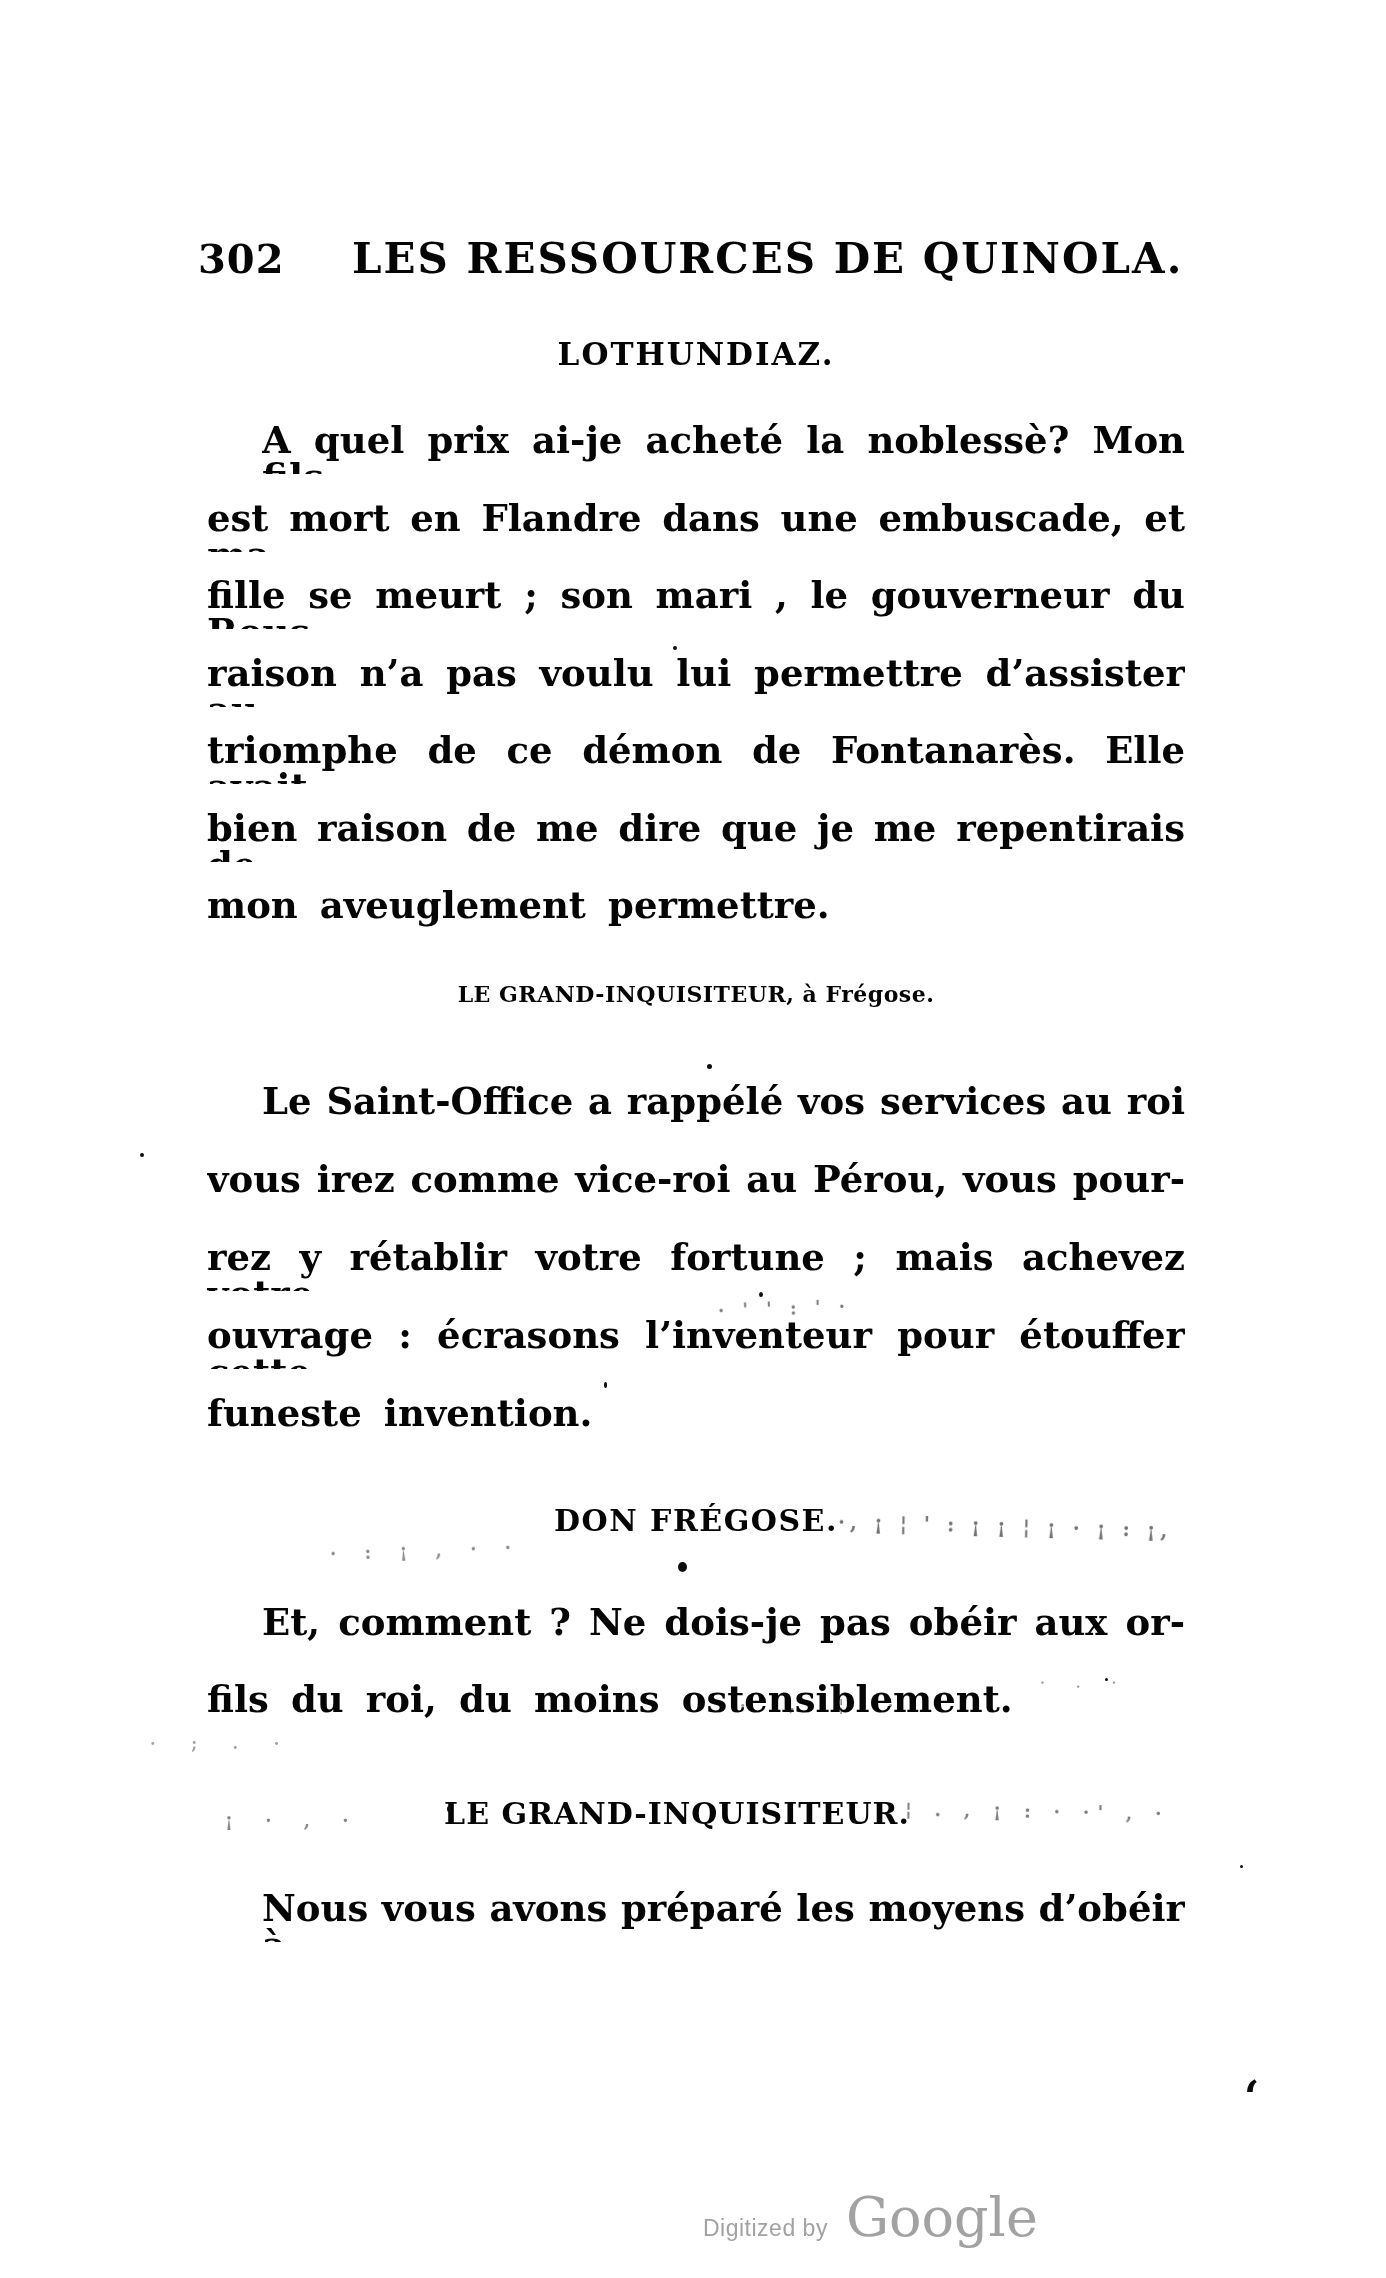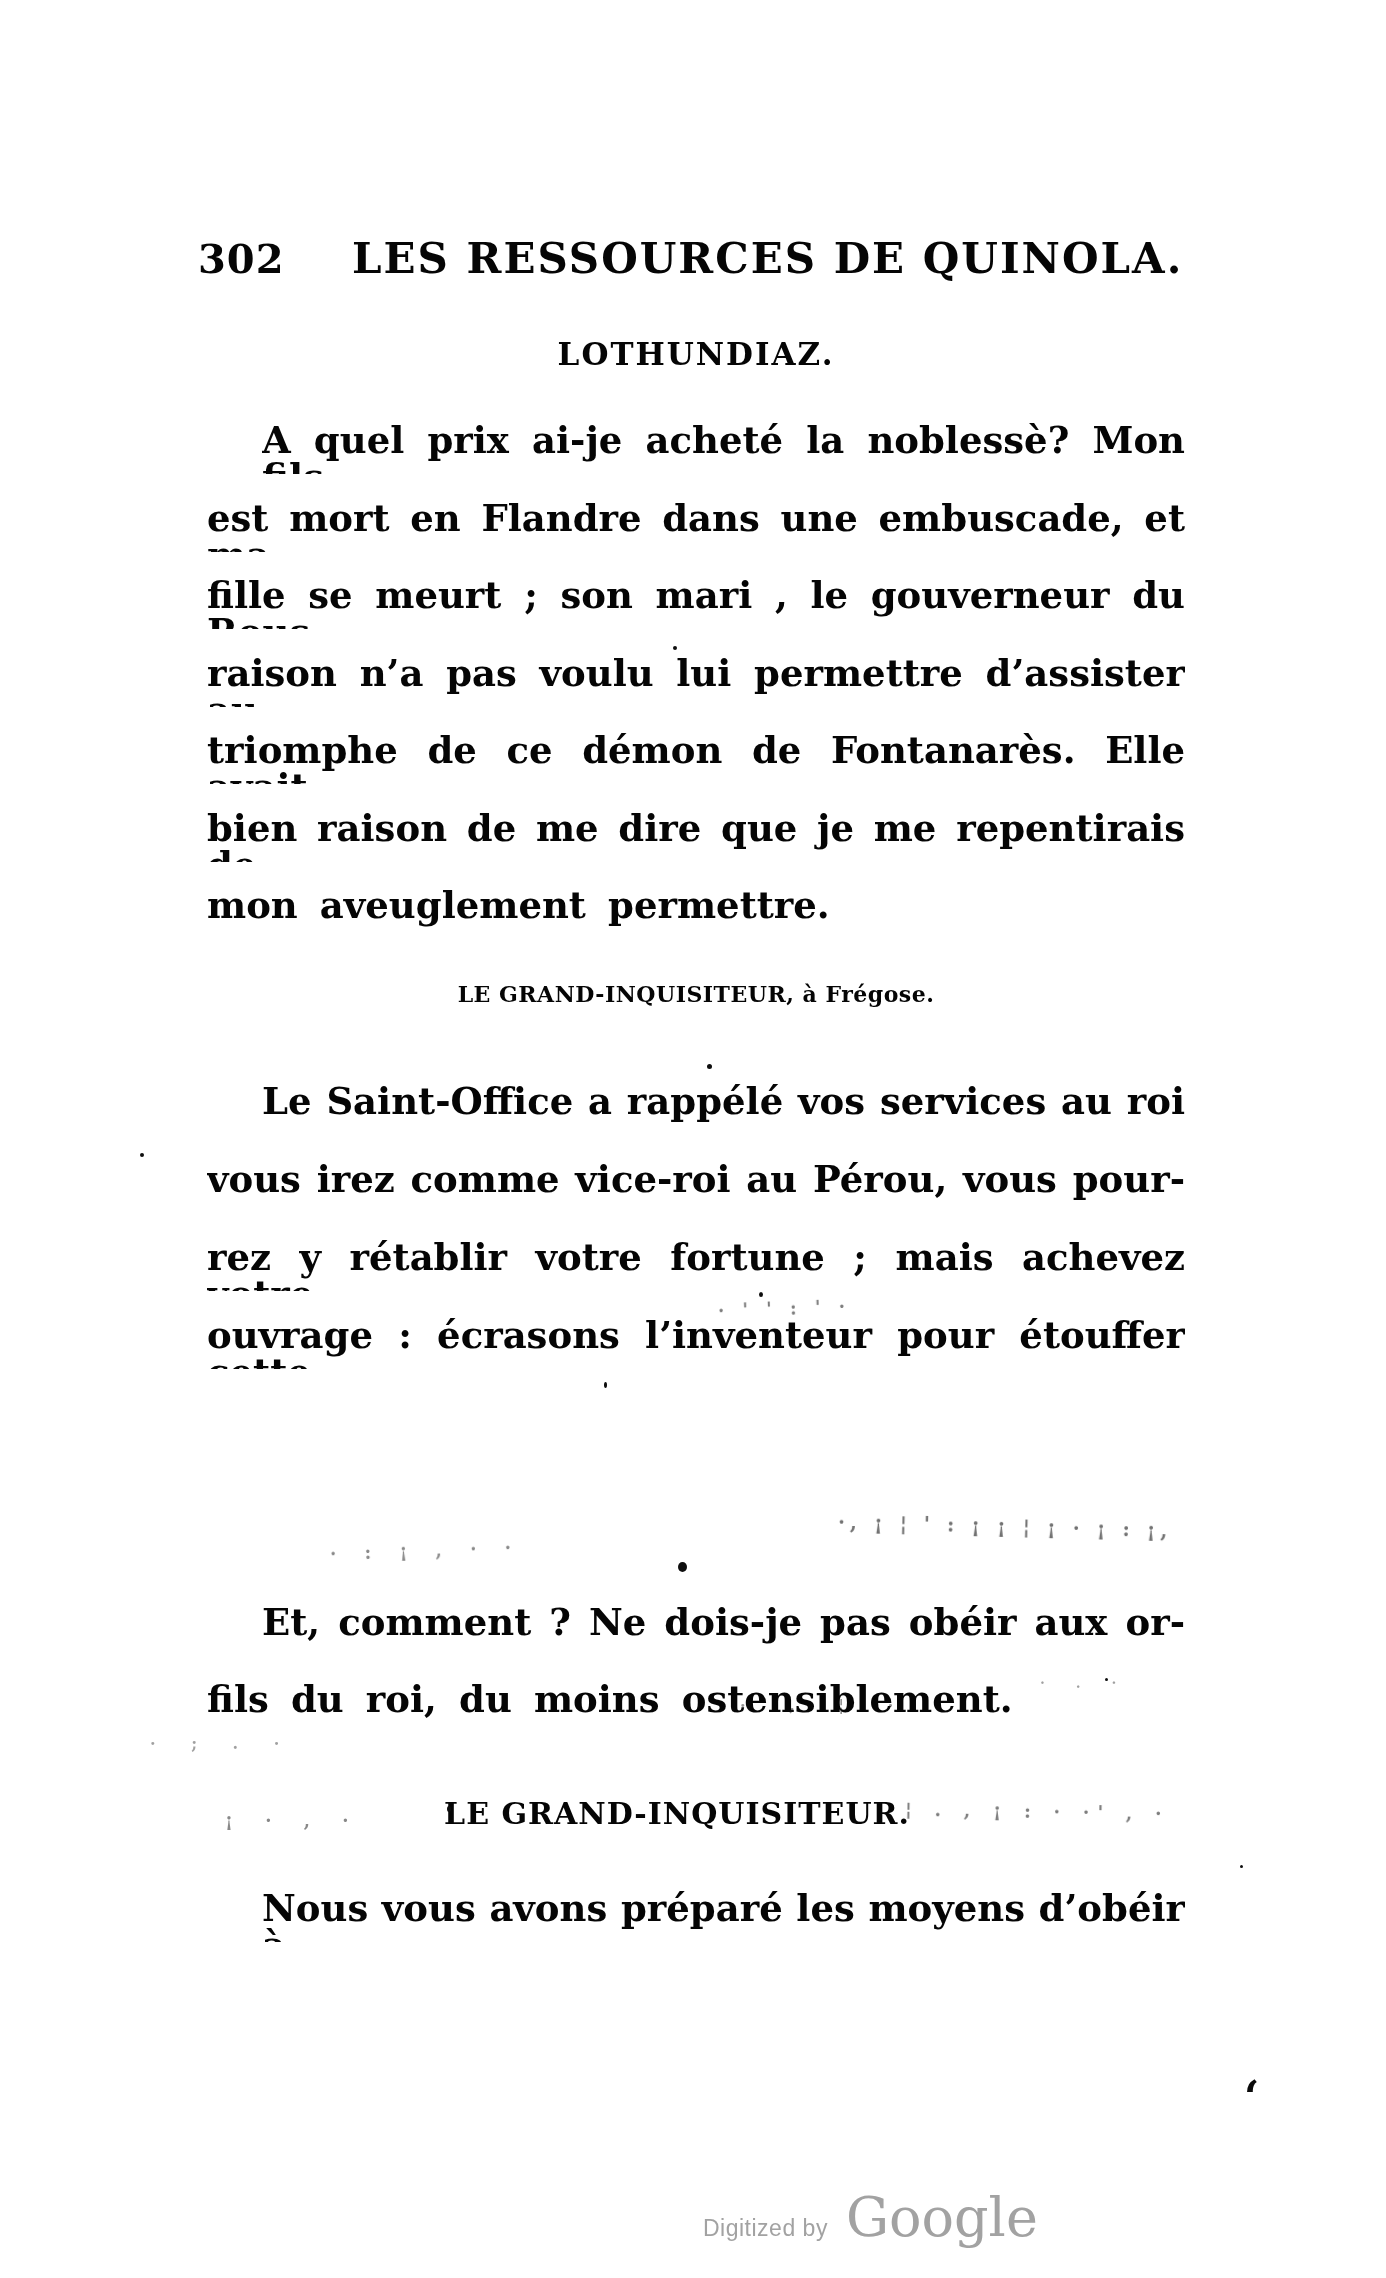--- a/index.html
+++ b/index.html
@@ -88,21 +88,23 @@
   <div class="line" style="top:655px">raison n’a pas voulu lui permettre d’assister au</div>
   <div class="line" style="top:732px">triomphe de ce démon de Fontanarès. Elle avait</div>
   <div class="line" style="top:810px">bien raison de me dire que je me repentirais de</div>
   <div class="line last" style="top:887px">mon aveuglement permettre.</div>
 
   <div class="abs speaker sp-inq1">LE GRAND-INQUISITEUR, à Frégose.</div>
   <div class="line first" style="top:1083px">Le Saint-Office a rappélé vos services au roi ,</div>
   <div class="line" style="top:1161px">vous irez comme vice-roi au Pérou, vous pour-</div>
   <div class="line" style="top:1239px">rez y rétablir votre fortune ; mais achevez votre</div>
   <div class="line" style="top:1317px">ouvrage : écrasons l’inventeur pour étouffer cette</div>
+  <div class="line last" style="top:1395px">funeste invention.</div>
 
+  <div class="abs speaker sp-fregose">DON FRÉGOSE.</div>
   <div class="line first" style="top:1604px">Et, comment ? Ne dois-je pas obéir aux or-</div>
   <div class="line last" style="top:1681px">fils du roi, du moins ostensiblement.</div>
 
   <div class="abs speaker sp-inq2">LE GRAND-INQUISITEUR.</div>
   <div class="line first" style="top:1890px">Nous vous avons préparé les moyens d’obéir à</div>
 
   <span class="noise" style="left:718px;top:1300px;font-size:18px;letter-spacing:6px;opacity:.55;transform:rotate(-2deg)">· ' ' : ' ·</span>
   <span class="noise" style="left:838px;top:1516px;font-size:20px;letter-spacing:5px;opacity:.6;transform:rotate(1.5deg)">·, ¡ ¦ ' : ¡ ¡ ¦ ¡ · ¡ : ¡,</span>
   <span class="noise" style="left:330px;top:1542px;font-size:18px;letter-spacing:11px;opacity:.5;transform:rotate(-2deg)">· : ¡ , · ·</span>
   <span class="noise" style="left:225px;top:1812px;font-size:18px;letter-spacing:13px;opacity:.5">¡ · , ·</span>

